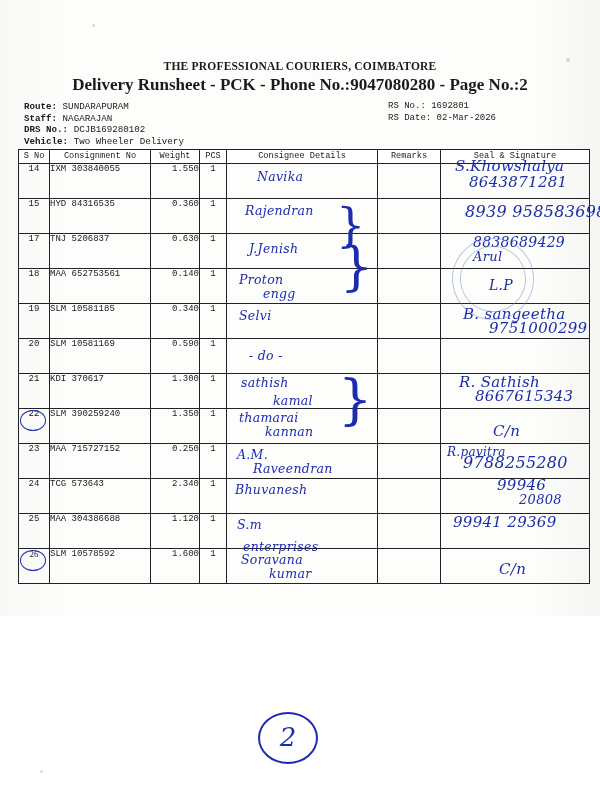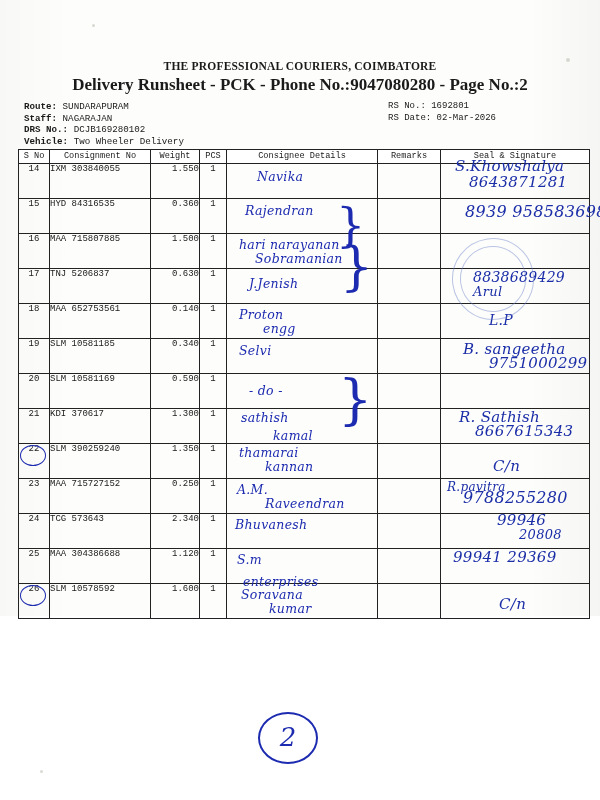--- a/index.html
+++ b/index.html
@@ -253,34 +253,20 @@
               <div class="hw" style="left: 18px; top: 5px;">Rajendran</div>
             </td>
             <td class="rem">
               <div class="hw small" style="left: 6px; top: 6px;"></div>
             </td>
             <td class="sign">
               <div class="hw sig" style="left: 24px; top: 6px; font-size: 16px;">8939 9585836987</div>
             </td>
           </tr>
           <tr class="row">
-            <td class="sno" style="position: relative;"><span>16</span></td>
-            <td class="con"><span>MAA 715807885</span></td>
-            <td class="wt"><span>1.500</span></td>
-            <td class="pcs"><span>1</span></td>
-            <td class="cons">
-              <div class="hw" style="left: 12px; top: 4px;">hari narayanan</div>
-              <div class="hw" style="left: 28px; top: 18px;">Sobramanian</div>
-            </td>
-            <td class="rem">
-              <div class="hw small" style="left: 6px; top: 6px;"></div>
-            </td>
-            <td class="sign"></td>
-          </tr>
-          <tr class="row">
             <td class="sno" style="position: relative;"><span>17</span></td>
             <td class="con"><span>TNJ 5206837</span></td>
             <td class="wt"><span>0.630</span></td>
             <td class="pcs"><span>1</span></td>
             <td class="cons">
               <div class="hw" style="left: 22px; top: 8px;">J.Jenish</div>
             </td>
             <td class="rem">
               <div class="hw small" style="left: 6px; top: 6px;"></div>
             </td>
@@ -367,21 +353,21 @@
               <div class="hw sig" style="left: 52px; top: 16px; font-size: 15px;">C/n</div>
             </td>
           </tr>
           <tr class="row">
             <td class="sno" style="position: relative;"><span>23</span></td>
             <td class="con"><span>MAA 715727152</span></td>
             <td class="wt"><span>0.250</span></td>
             <td class="pcs"><span>1</span></td>
             <td class="cons">
               <div class="hw" style="left: 10px; top: 4px;">A.M.</div>
-              <div class="hw" style="left: 26px; top: 18px; margin-left: 12px;">Raveendran</div>
+              <div class="hw" style="left: 26px; top: 18px;">Raveendran</div>
             </td>
             <td class="rem">
               <div class="hw small" style="left: 6px; top: 6px;"></div>
             </td>
             <td class="sign">
               <div class="hw sig" style="left: 6px; top: 2px; font-size: 12px;">R.pavitra</div>
               <div class="hw sig" style="left: 22px; top: 12px; font-size: 16px;">9788255280</div>
             </td>
           </tr>
           <tr class="row">
@@ -410,21 +396,21 @@
               <div class="hw" style="left: 16px; top: 18px; margin-top: 8px;">enterprises</div>
             </td>
             <td class="rem">
               <div class="hw small" style="left: 6px; top: 6px;"></div>
             </td>
             <td class="sign">
               <div class="hw sig" style="left: 12px; top: 2px; font-size: 15px;">99941 29369</div>
             </td>
           </tr>
           <tr class="row">
-            <td class="sno" style="position: relative;"><span>26</span><div class="circle-sno"></div></td>
+            <td class="sno" style="position: relative; font-family: Liberation Serif, serif;"><span>26</span><div class="circle-sno"></div></td>
             <td class="con"><span>SLM 10578592</span></td>
             <td class="wt"><span>1.600</span></td>
             <td class="pcs"><span>1</span></td>
             <td class="cons">
               <div class="hw" style="left: 14px; top: 4px;">Soravana</div>
               <div class="hw" style="left: 42px; top: 18px;">kumar</div>
             </td>
             <td class="rem">
               <div class="hw small" style="left: 6px; top: 6px;"></div>
             </td>

